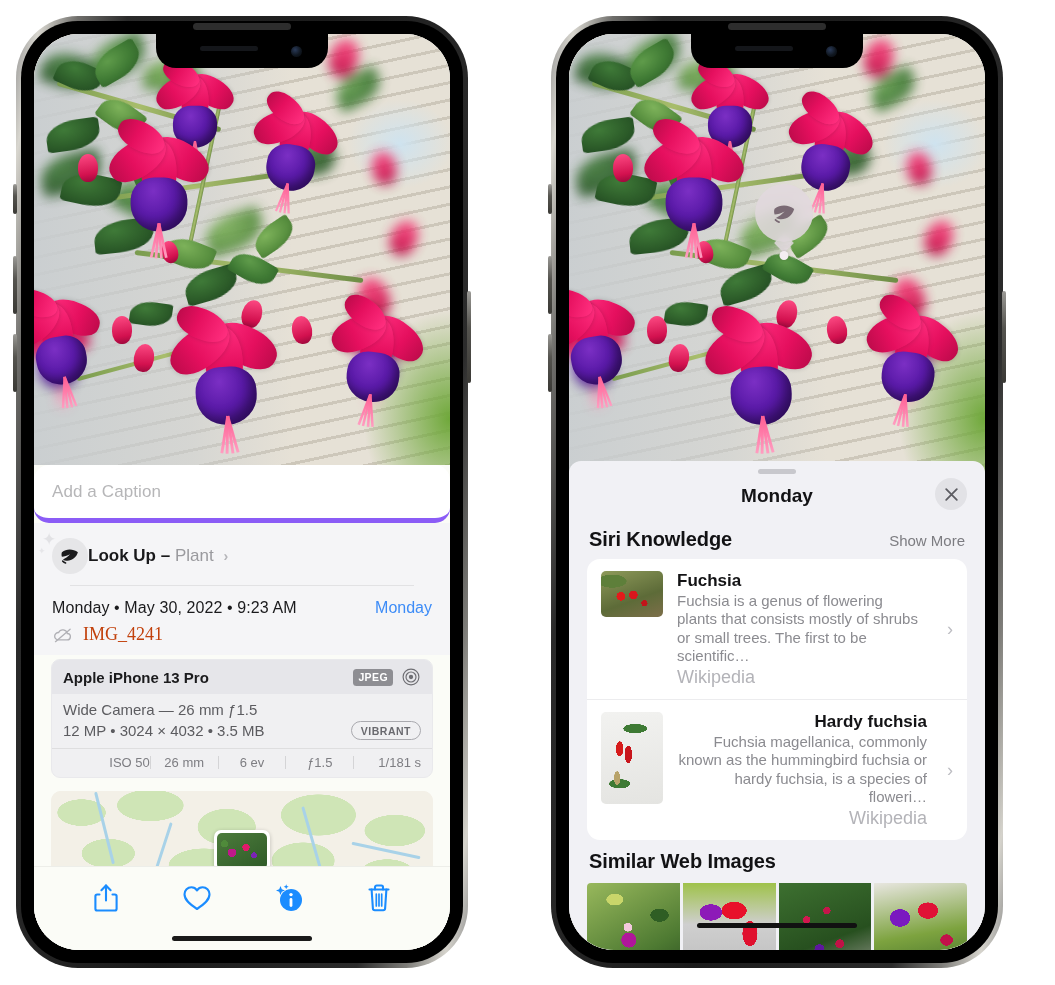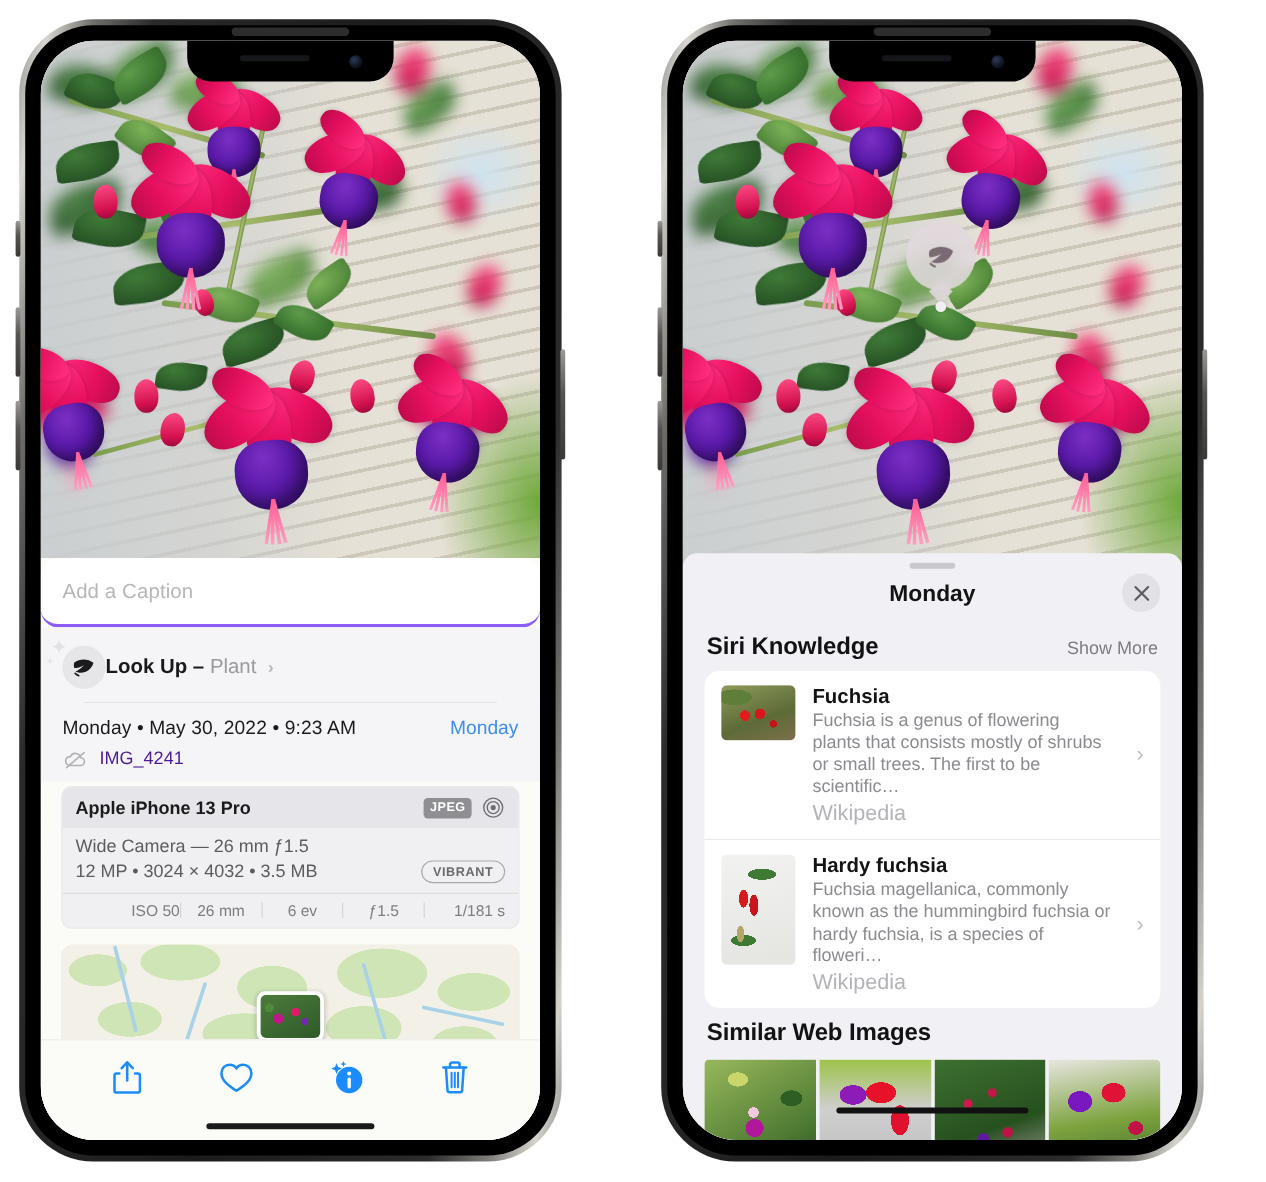--- a/index.html
+++ b/index.html
@@ -159,21 +159,21 @@
     top: 431px; bottom: 0;
     background: #fbfcf7;
     z-index: 20;
     display: flex; flex-direction: column;
   }
   .caption-row {
     height: 58px;
     background: #ffffff;
     display: flex; align-items: center;
     padding: 0 18px;
-    border-bottom: 3px solid #8b5cf6;
+    border-bottom: 5px solid #8b5cf6;
     border-radius: 15px;
   }
   .caption-ph { font-size: 17px; color: #b6b6b8; letter-spacing: .1px; }
 
   .lookup-row {
     background: #f5f5f7;
     padding: 11px 18px 0 18px;
   }
   .lookup-inner { display: flex; align-items: center; height: 44px; }
   .lookup-badge {
@@ -192,21 +192,21 @@
   .lookup-text { font-size: 17px; font-weight: 700; color: #19191b; }
   .lookup-text .sub { font-weight: 400; color: #9a9a9e; }
   .chev-sm { color:#b5b5b9; font-size:14px; margin-left:5px; font-weight:600;}
   .lookup-sep { height:1px; background:#e2e2e4; margin: 7px 18px 0 18px; }
 
   .date-block { background:#f5f5f7; padding: 13px 18px 10px 18px; }
   .date-line { display:flex; align-items:baseline; justify-content:space-between; }
   .date-txt { font-size: 16px; font-weight: 400; color: #1a1a1c; letter-spacing:.1px;}
   .adjust { font-size: 16px; color: #3d8cf7; }
   .file-line { display:flex; align-items:center; margin-top: 7px; }
-  .file-name { font-size: 15px; color:#4c1d95; margin-left: 9px;}
+  .file-name { font-size: 18px; color:#c2410c; margin-left: 9px; font-family: Liberation Serif, serif;}
 
   .exif-card {
     margin: 4px 17px 0 17px;
     background: #f0f0f2;
     border-radius: 9px;
     overflow: hidden;
     border: 1px solid #e9e9ec;
   }
   .exif-head {
     display:flex; align-items:center; justify-content:space-between;
@@ -346,21 +346,21 @@
   }
   .sec-title { font-size: 20px; font-weight: 700; color:#121214; letter-spacing:-.1px;}
   .sec-more { font-size: 15px; color:#7c7c81; }
   .kcard {
     margin: 0 18px;
     background:#ffffff;
     border-radius: 13px;
     overflow:hidden;
   }
   .krow { display:flex; padding: 12px 14px 11px 14px; position:relative; }
-  .krow + .krow { border-top: 1px solid #ececee; }
+  .krow + .krow { border-top: 1px solid #ececee; text-align: right; }
   .kthumb { width:62px; height:46px; border-radius:5px; flex:none; overflow:hidden; }
   .kthumb.tall { height: 92px; }
   .kthumb-1 {
     background:
       radial-gradient(circle 7px at 32% 55%, #e31b1b 0 62%, #e31b1b00 63%),
       radial-gradient(circle 7px at 52% 52%, #d8171d 0 62%, #d8171d00 63%),
       radial-gradient(circle 5px at 70% 70%, #c2151a 0 62%, #c2151a00 63%),
       radial-gradient(ellipse 22px 10px at 18% 22%, #5e7f3a 0 65%, #5e7f3a00 66%),
       linear-gradient(160deg,#8e9a5a,#5d6b38 60%,#7d6f4a);
   }

